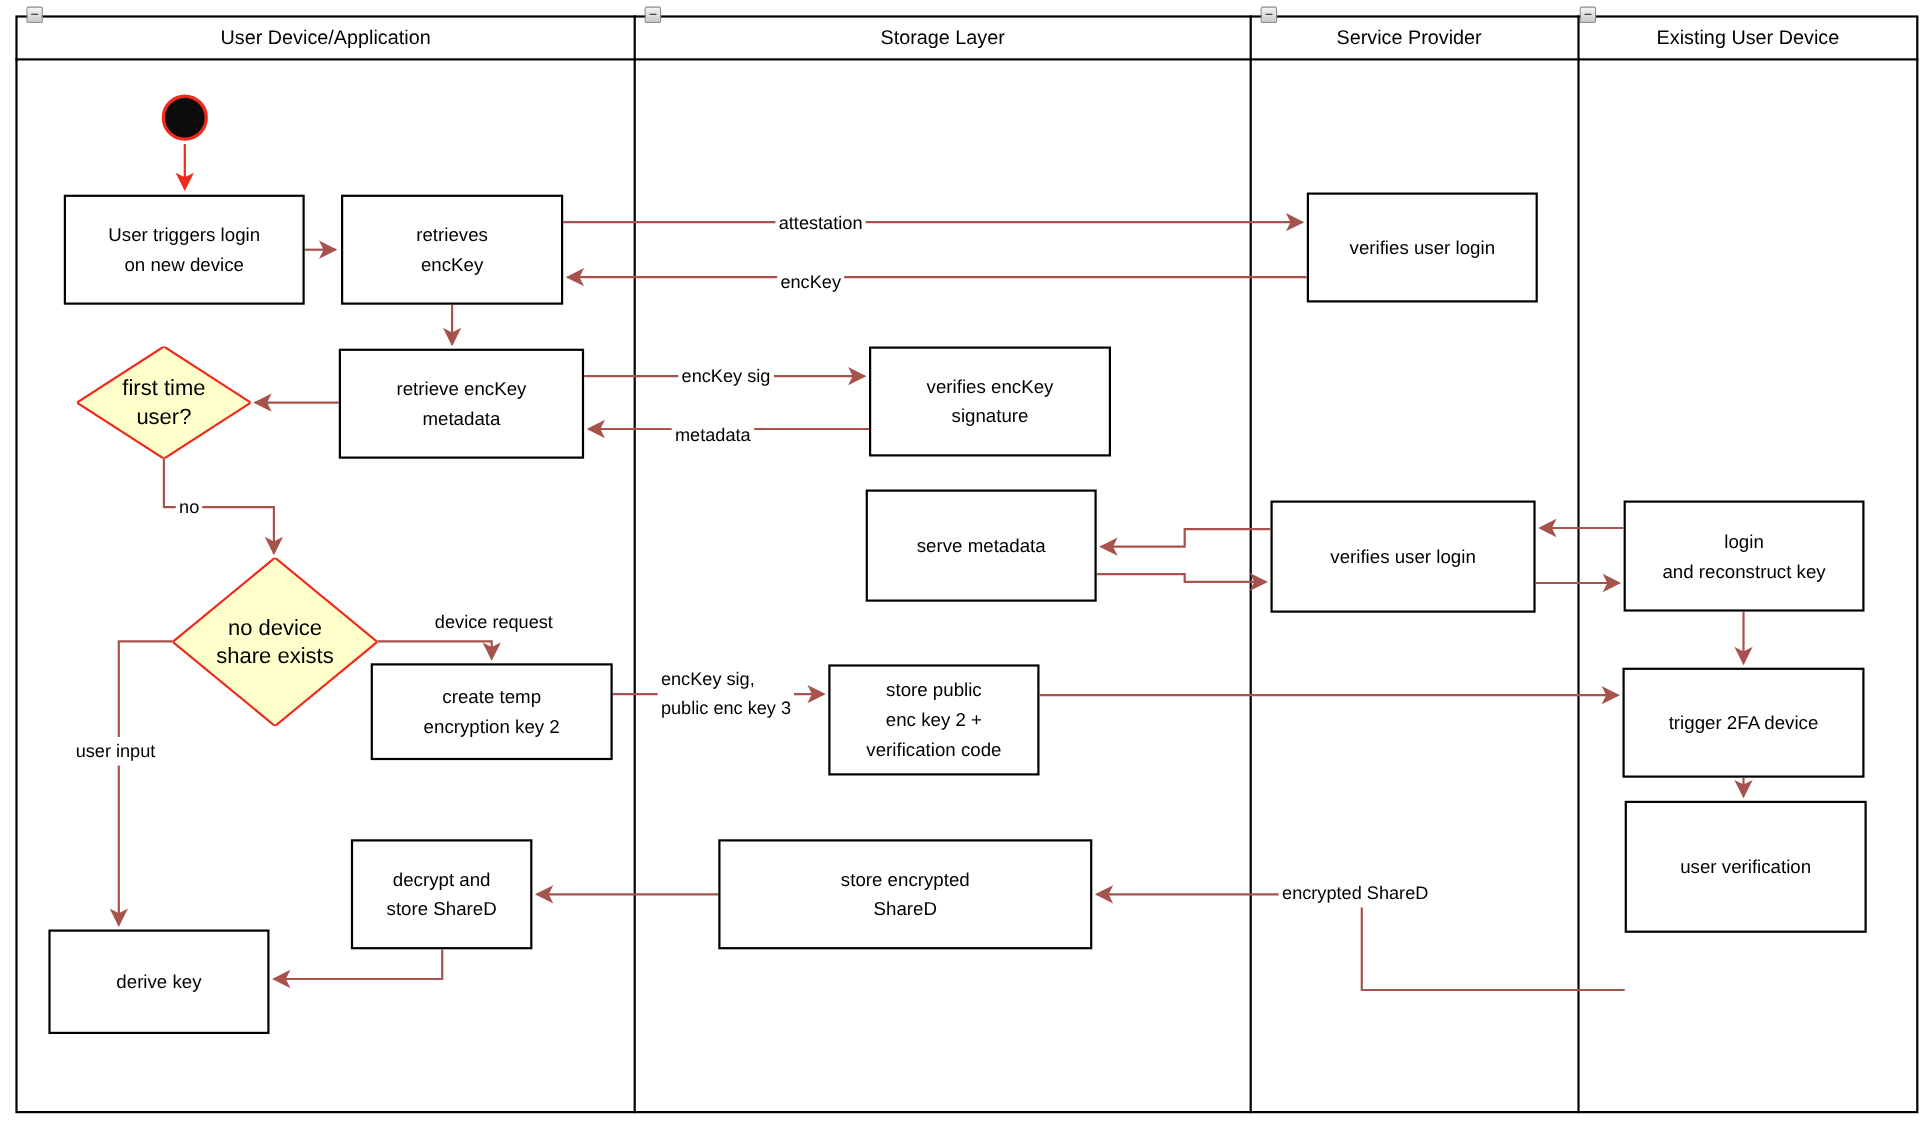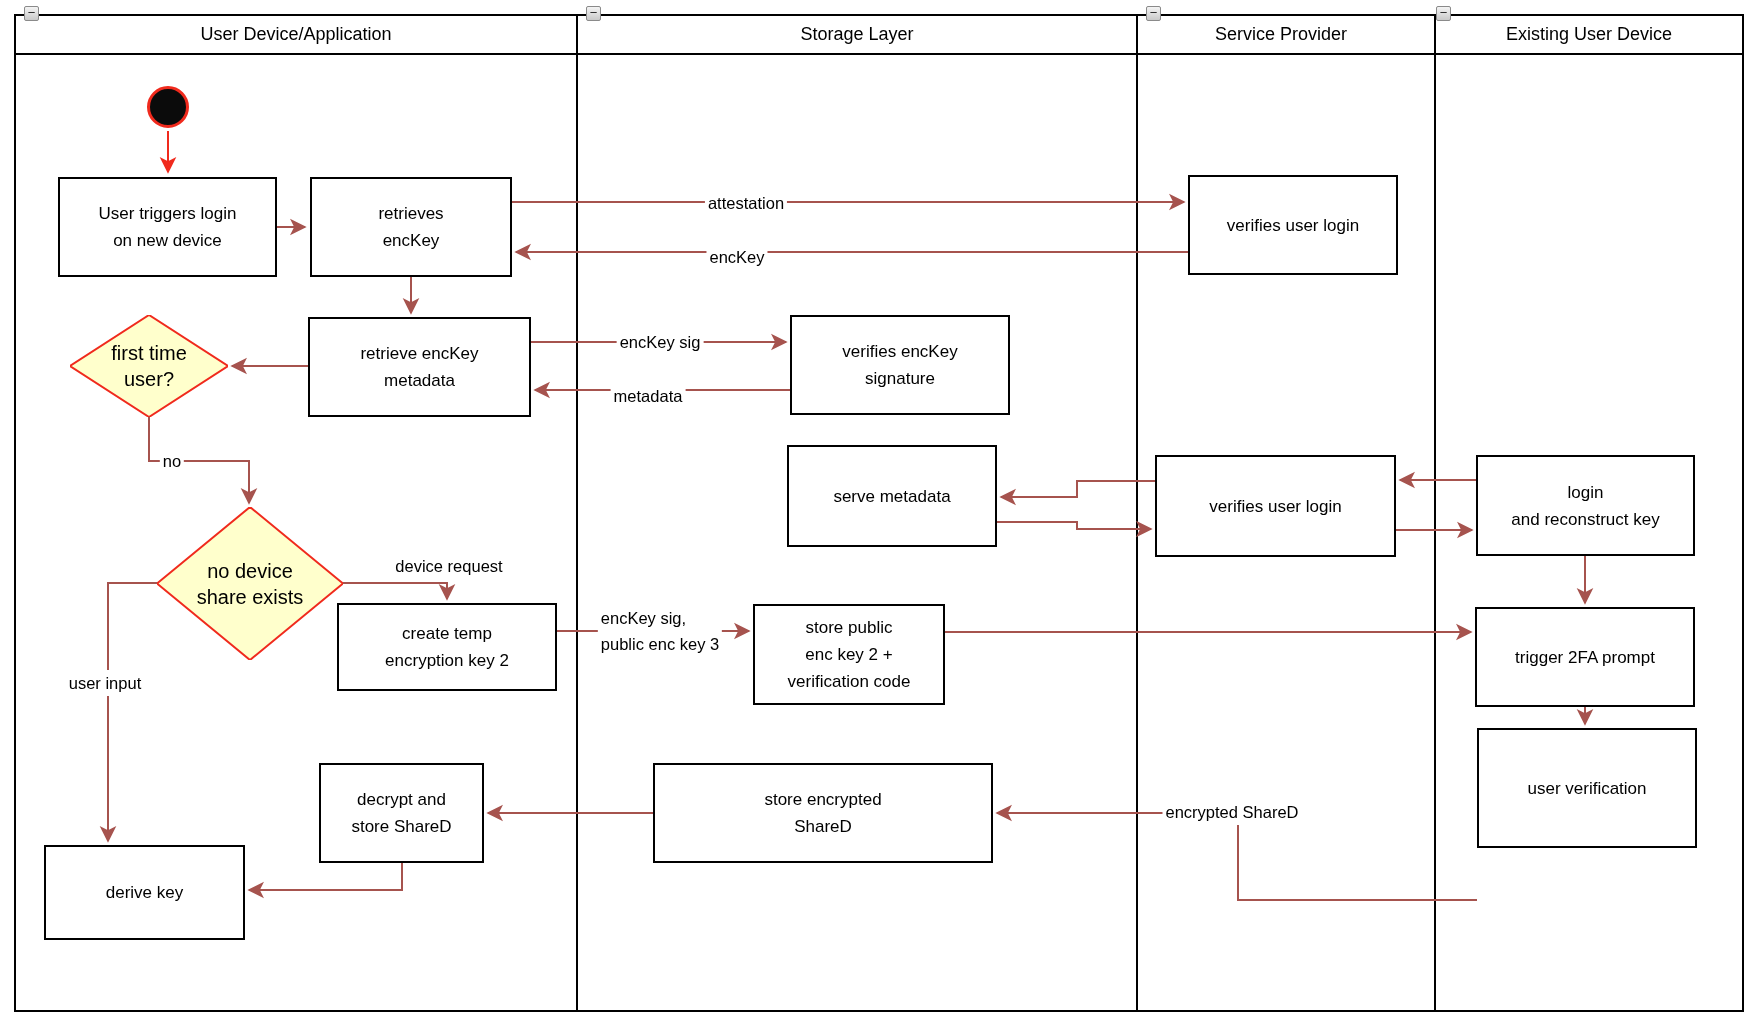--- a/index.html
+++ b/index.html
@@ -179,21 +179,21 @@
 enc key 2 +
 verification code</div>
   <div class="node" style="left:653px;top:763px;width:340px;height:100px;">store encrypted
 ShareD</div>
 
   <div class="node" style="left:1188px;top:175px;width:210px;height:100px;">verifies user login</div>
   <div class="node" style="left:1155px;top:455px;width:241px;height:102px;">verifies user login</div>
 
   <div class="node" style="left:1476px;top:455px;width:219px;height:101px;">login
 and reconstruct key</div>
-  <div class="node" style="left:1475px;top:607px;width:220px;height:100px;">trigger 2FA prompt</div>
+  <div class="node" style="left:1475px;top:607px;width:220px;height:100px;">trigger 2FA device</div>
   <div class="node" style="left:1477px;top:728px;width:220px;height:120px;">user verification</div>
 
   <div class="elabel" style="left:746px;top:203px;">attestation</div>
   <div class="elabel" style="left:737px;top:257px;">encKey</div>
   <div class="elabel" style="left:660px;top:342px;">encKey sig</div>
   <div class="elabel" style="left:648px;top:396px;">metadata</div>
   <div class="elabel" style="left:172px;top:461px;">no</div>
   <div class="elabel" style="left:449px;top:566px;">device request</div>
   <div class="elabel" style="left:105px;top:683px;">user input</div>
   <div class="elabel" style="left:660px;top:631px;">encKey sig,

